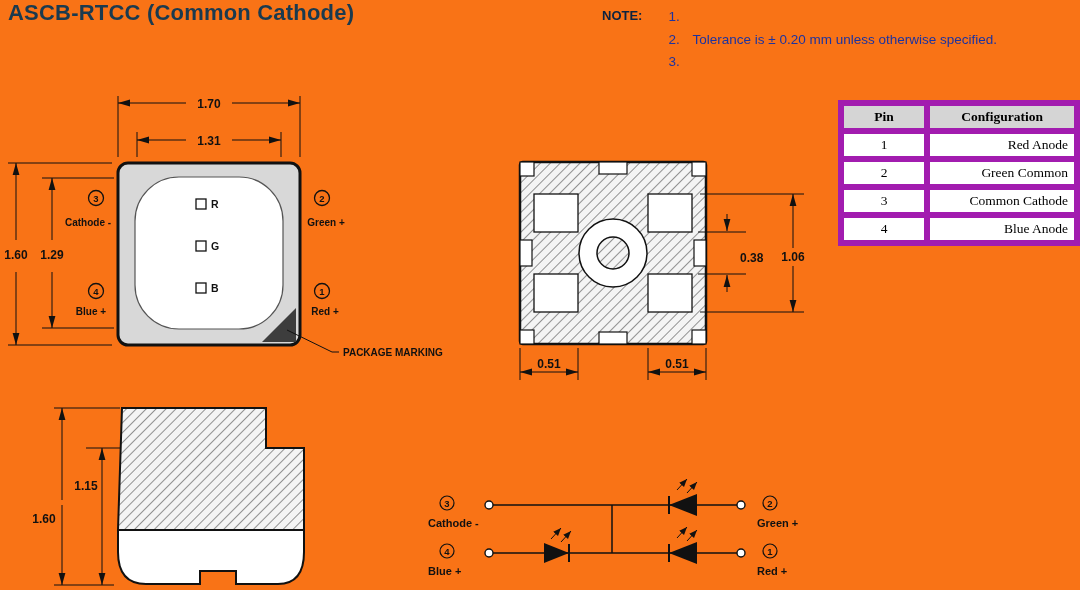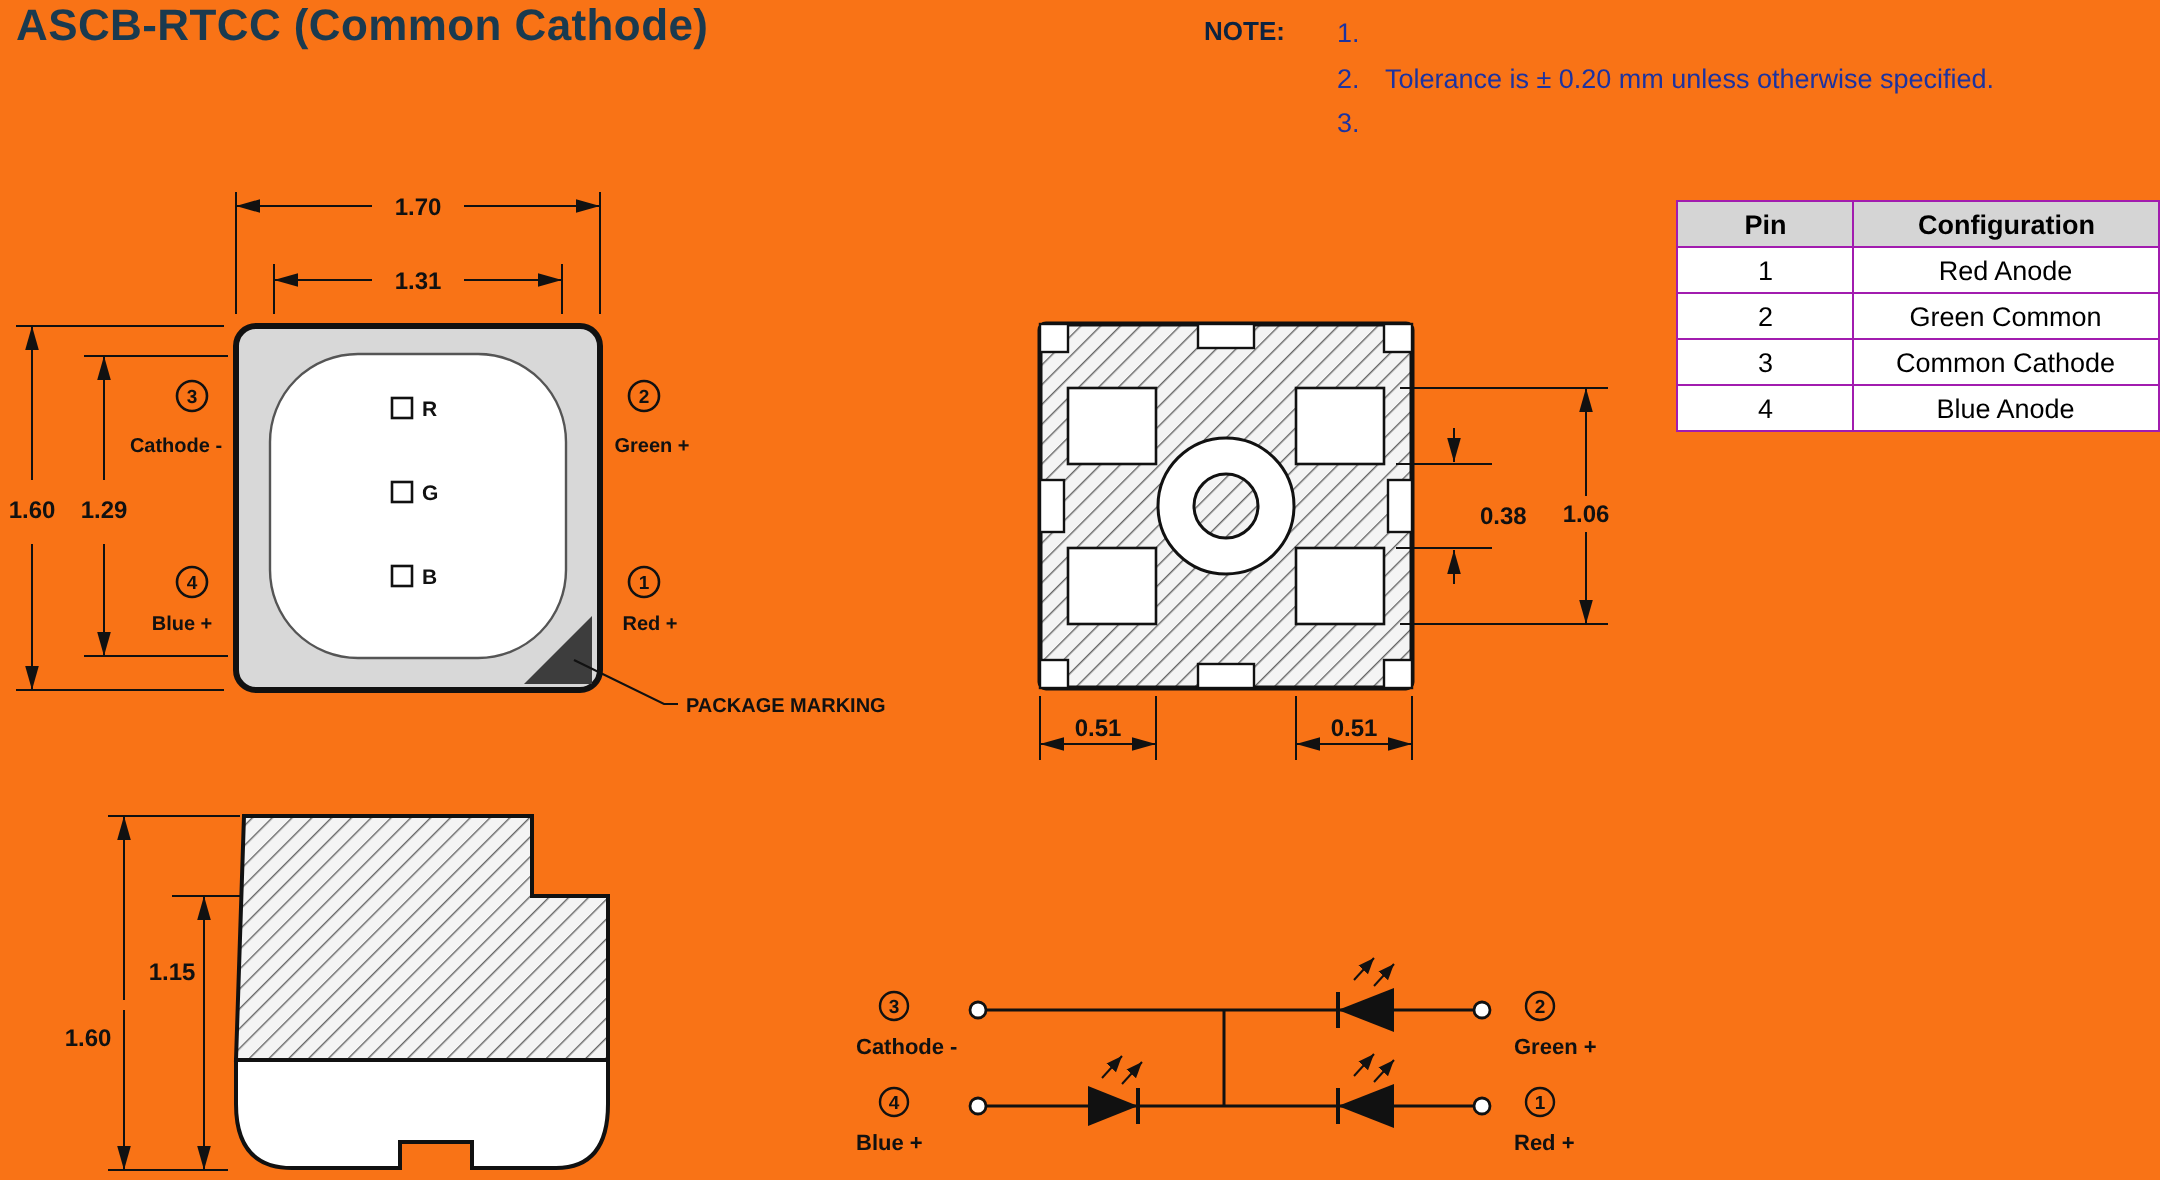--- a/index.html
+++ b/index.html
@@ -6,26 +6,26 @@
   .canvas{position:relative;width:1080px;height:590px;background:#f97316;
           font-family:"Liberation Sans",sans-serif;overflow:hidden;}
   .page-title{position:absolute;left:8px;top:0px;margin:0;font-size:22px;font-weight:bold;
               color:#1a3a4f;letter-spacing:.2px;}
   .notes{position:absolute;left:602px;top:6px;display:flex;gap:12px;}
   .notes-label{font-size:13px;font-weight:bold;color:#0d2340;padding-top:2px;}
   .notes-list{margin-left:14px;}
   .note-item{display:flex;font-size:13.5px;color:#1c33a1;line-height:22.5px;}
   .note-num{width:24px;flex:0 0 24px;}
   .pin-table{position:absolute;left:838px;top:100px;border-collapse:collapse;font-size:13.5px;color:#000;}
-  .pin-table th,.pin-table td{border:1px solid #a21caf;height:22px;padding:0 6px;background:#fff;}
+  .pin-table th,.pin-table td{border:6px solid #a21caf;height:22px;padding:0 6px;background:#fff;font-family:Liberation Serif, serif;}
   .pin-table th{background:#d5d5d5;font-weight:bold;text-align:center;}
   .pin-table th.col-pin{width:76px;}
   .pin-table th.col-cfg{width:140px;}
   .pin-table td.c-pin{text-align:center;}
-  .pin-table td.c-cfg{text-align:center;padding-left:5px;}
+  .pin-table td.c-cfg{text-align:right;padding-left:5px;}
   svg.drawing{position:absolute;left:0;top:0;}
   .t-dim{font:bold 12px "Liberation Sans",sans-serif;fill:#111;}
   .t-pin{font:bold 10px "Liberation Sans",sans-serif;fill:#111;}
   .t-num{font:bold 9.5px "Liberation Sans",sans-serif;fill:#111;}
   .t-die{font:bold 10.5px "Liberation Sans",sans-serif;fill:#111;}
   .t-sch{font:bold 11px "Liberation Sans",sans-serif;fill:#111;}
   .ln{stroke:#111;stroke-width:1;fill:none;}
   .ln15{stroke:#111;stroke-width:1.5;fill:none;}
   .ol{stroke:#111;fill:none;}
 </style>

